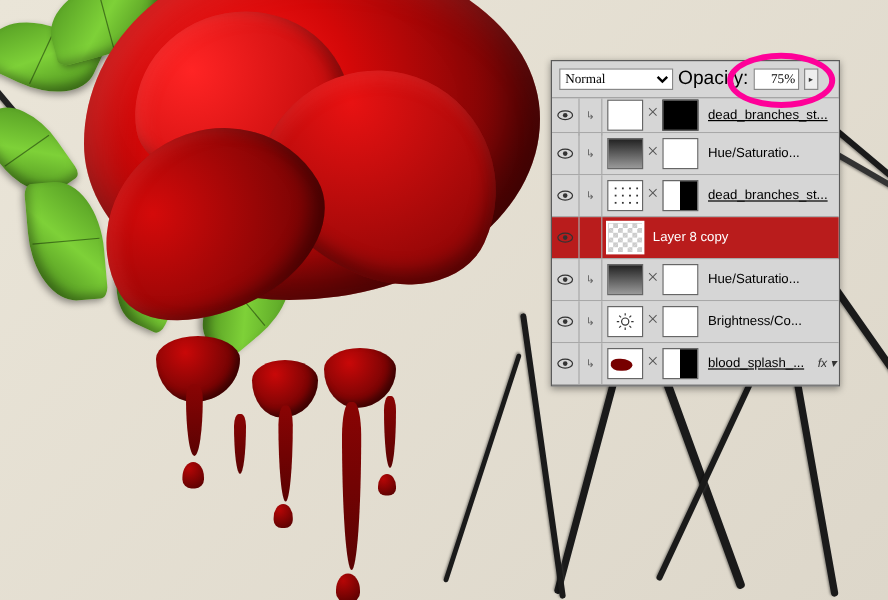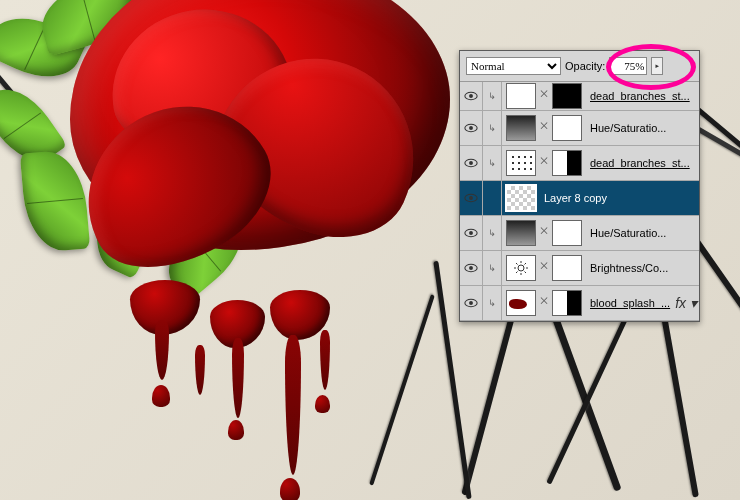--- a/index.html
+++ b/index.html
@@ -43,48 +43,48 @@
 .t8{left:-10px;top:-20px;width:5px;height:180px;transform:rotate(-40deg);background:#222}
 .t9{left:720px;top:30px;width:5px;height:200px;transform:rotate(-50deg)}
 .t10{left:680px;top:10px;width:5px;height:220px;transform:rotate(-60deg);background:#333}
 
 .highlight{position:absolute;left:606px;top:44px;width:80px;height:36px;border:5px solid #ff0099;border-radius:50%;pointer-events:none;z-index:30}
 
 .panel{position:absolute;left:459px;top:50px;width:239px;background:#d6d6d6;border:1px solid #5a5a5a;box-shadow:0 2px 6px rgba(0,0,0,.4);z-index:20}
 .row{display:flex;align-items:center;height:22px;padding:2px 6px;gap:4px}
 .toprow{border-bottom:1px solid #9a9a9a;padding-top:4px;padding-bottom:4px}
 select.blend{background:#fff;border:1px solid #888;font:11px Tahoma;height:18px;width:95px}
-.lbl{font-size:11px;color:#000}
+.lbl{font-size:16px;color:#000}
 .opv{background:#fff;border:1px solid #888;width:34px;height:16px;text-align:right;padding-right:2px;font:11px Tahoma;line-height:16px}
 .arrow-btn{width:10px;height:16px;border:1px solid #888;background:#eee;display:flex;align-items:center;justify-content:center;font-size:7px;color:#333}
 .lockrow{border-bottom:1px solid #9a9a9a;background:#d6d6d6}
 .lockrow .ic{width:16px;height:16px;border:1px solid #888;background:#fff;display:flex;align-items:center;justify-content:center;font-size:10px}
 .layers{max-height:240px;overflow:hidden}
 .layer{display:flex;align-items:center;height:34px;border-bottom:1px solid #a8a8a8;background:#d6d6d6}
-.layer.sel{background:#0c4a6e;color:#fff}
+.layer.sel{background:#b91c1c;color:#fff}
 .eye{width:22px;height:34px;border-right:1px solid #a8a8a8;display:flex;align-items:center;justify-content:center}
 .eye svg{width:14px;height:10px}
 .pad{width:18px;height:34px;border-right:1px solid #a8a8a8;display:flex;align-items:center;justify-content:center;font-size:9px;color:#666}
 .thumbs{display:flex;align-items:center;gap:4px;padding:0 4px}
 .thumb{width:28px;height:24px;border:1px solid #666;background:#fff;position:relative;flex-shrink:0}
 .thumb.grad{background:linear-gradient(#222,#999)}
 .thumb.checker{background-image:linear-gradient(45deg,#ccc 25%,transparent 25%),linear-gradient(-45deg,#ccc 25%,transparent 25%),linear-gradient(45deg,transparent 75%,#ccc 75%),linear-gradient(-45deg,transparent 75%,#ccc 75%);background-size:8px 8px;background-position:0 0,0 4px,4px -4px,-4px 0}
 .thumb.mask{background:#000}
 .thumb.mask.half{background:linear-gradient(90deg,#fff 50%,#000 50%)}
 .thumb.white{background:#fff}
 .thumb.branch{background:#fff}
 .thumb.branch::after{content:"";position:absolute;inset:3px;background:radial-gradient(circle,#333 20%,transparent 20%) 0 0/6px 6px}
 .thumb.sun{background:#fff;display:flex;align-items:center;justify-content:center}
 .thumb.splash{background:#fff}
 .thumb.splash::after{content:"";position:absolute;left:2px;top:8px;width:18px;height:10px;background:#700;border-radius:40% 60% 50% 50%}
 .thumb.selring{outline:2px solid #fff;outline-offset:-1px}
 .link{width:8px;text-align:center;font-size:10px;color:#555}
 .lname{padding-left:4px;font-size:11px;white-space:nowrap;overflow:hidden;text-overflow:ellipsis;flex:1}
 .lname.u{text-decoration:underline}
-.fx{font-size:14px;font-style:italic;padding-right:2px;color:#333}
+.fx{font-size:10px;font-style:italic;padding-right:2px;color:#333}
 .layer.short{height:28px}
 </style>
 </head>
 <body>
 
 <div class="canvas">
   <div class="twig t8"></div>
   <div class="twig t9"></div>
   <div class="twig t10"></div>
   <div class="twig t1"></div>

